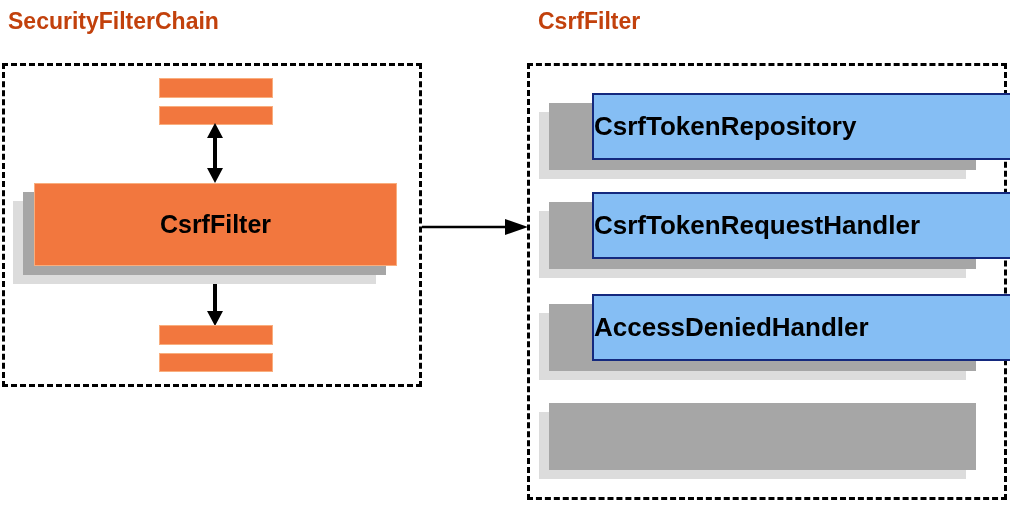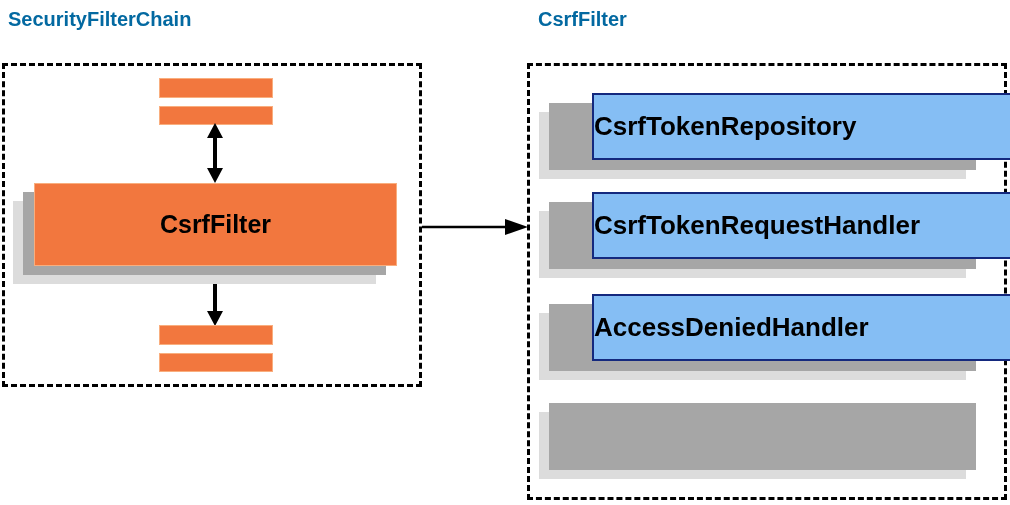--- a/index.html
+++ b/index.html
@@ -7,23 +7,23 @@
     position: relative;
     width: 1010px;
     height: 505px;
     background: #ffffff;
     font-family: "Liberation Sans", sans-serif;
     color: #000;
     overflow: hidden;
   }
   .title {
     position: absolute;
-    font-size: 20px;
+    font-size: 23px;
     font-weight: bold;
-    color: #0369a1;
+    color: #c2410c;
     white-space: nowrap;
   }
   .title-left  { left: 8px;  top: 8px; }
   .title-right { left: 538px; top: 8px; }
 
   .dashed-box {
     position: absolute;
     border: 3px dashed #000;
     box-sizing: border-box;
     background: transparent;

